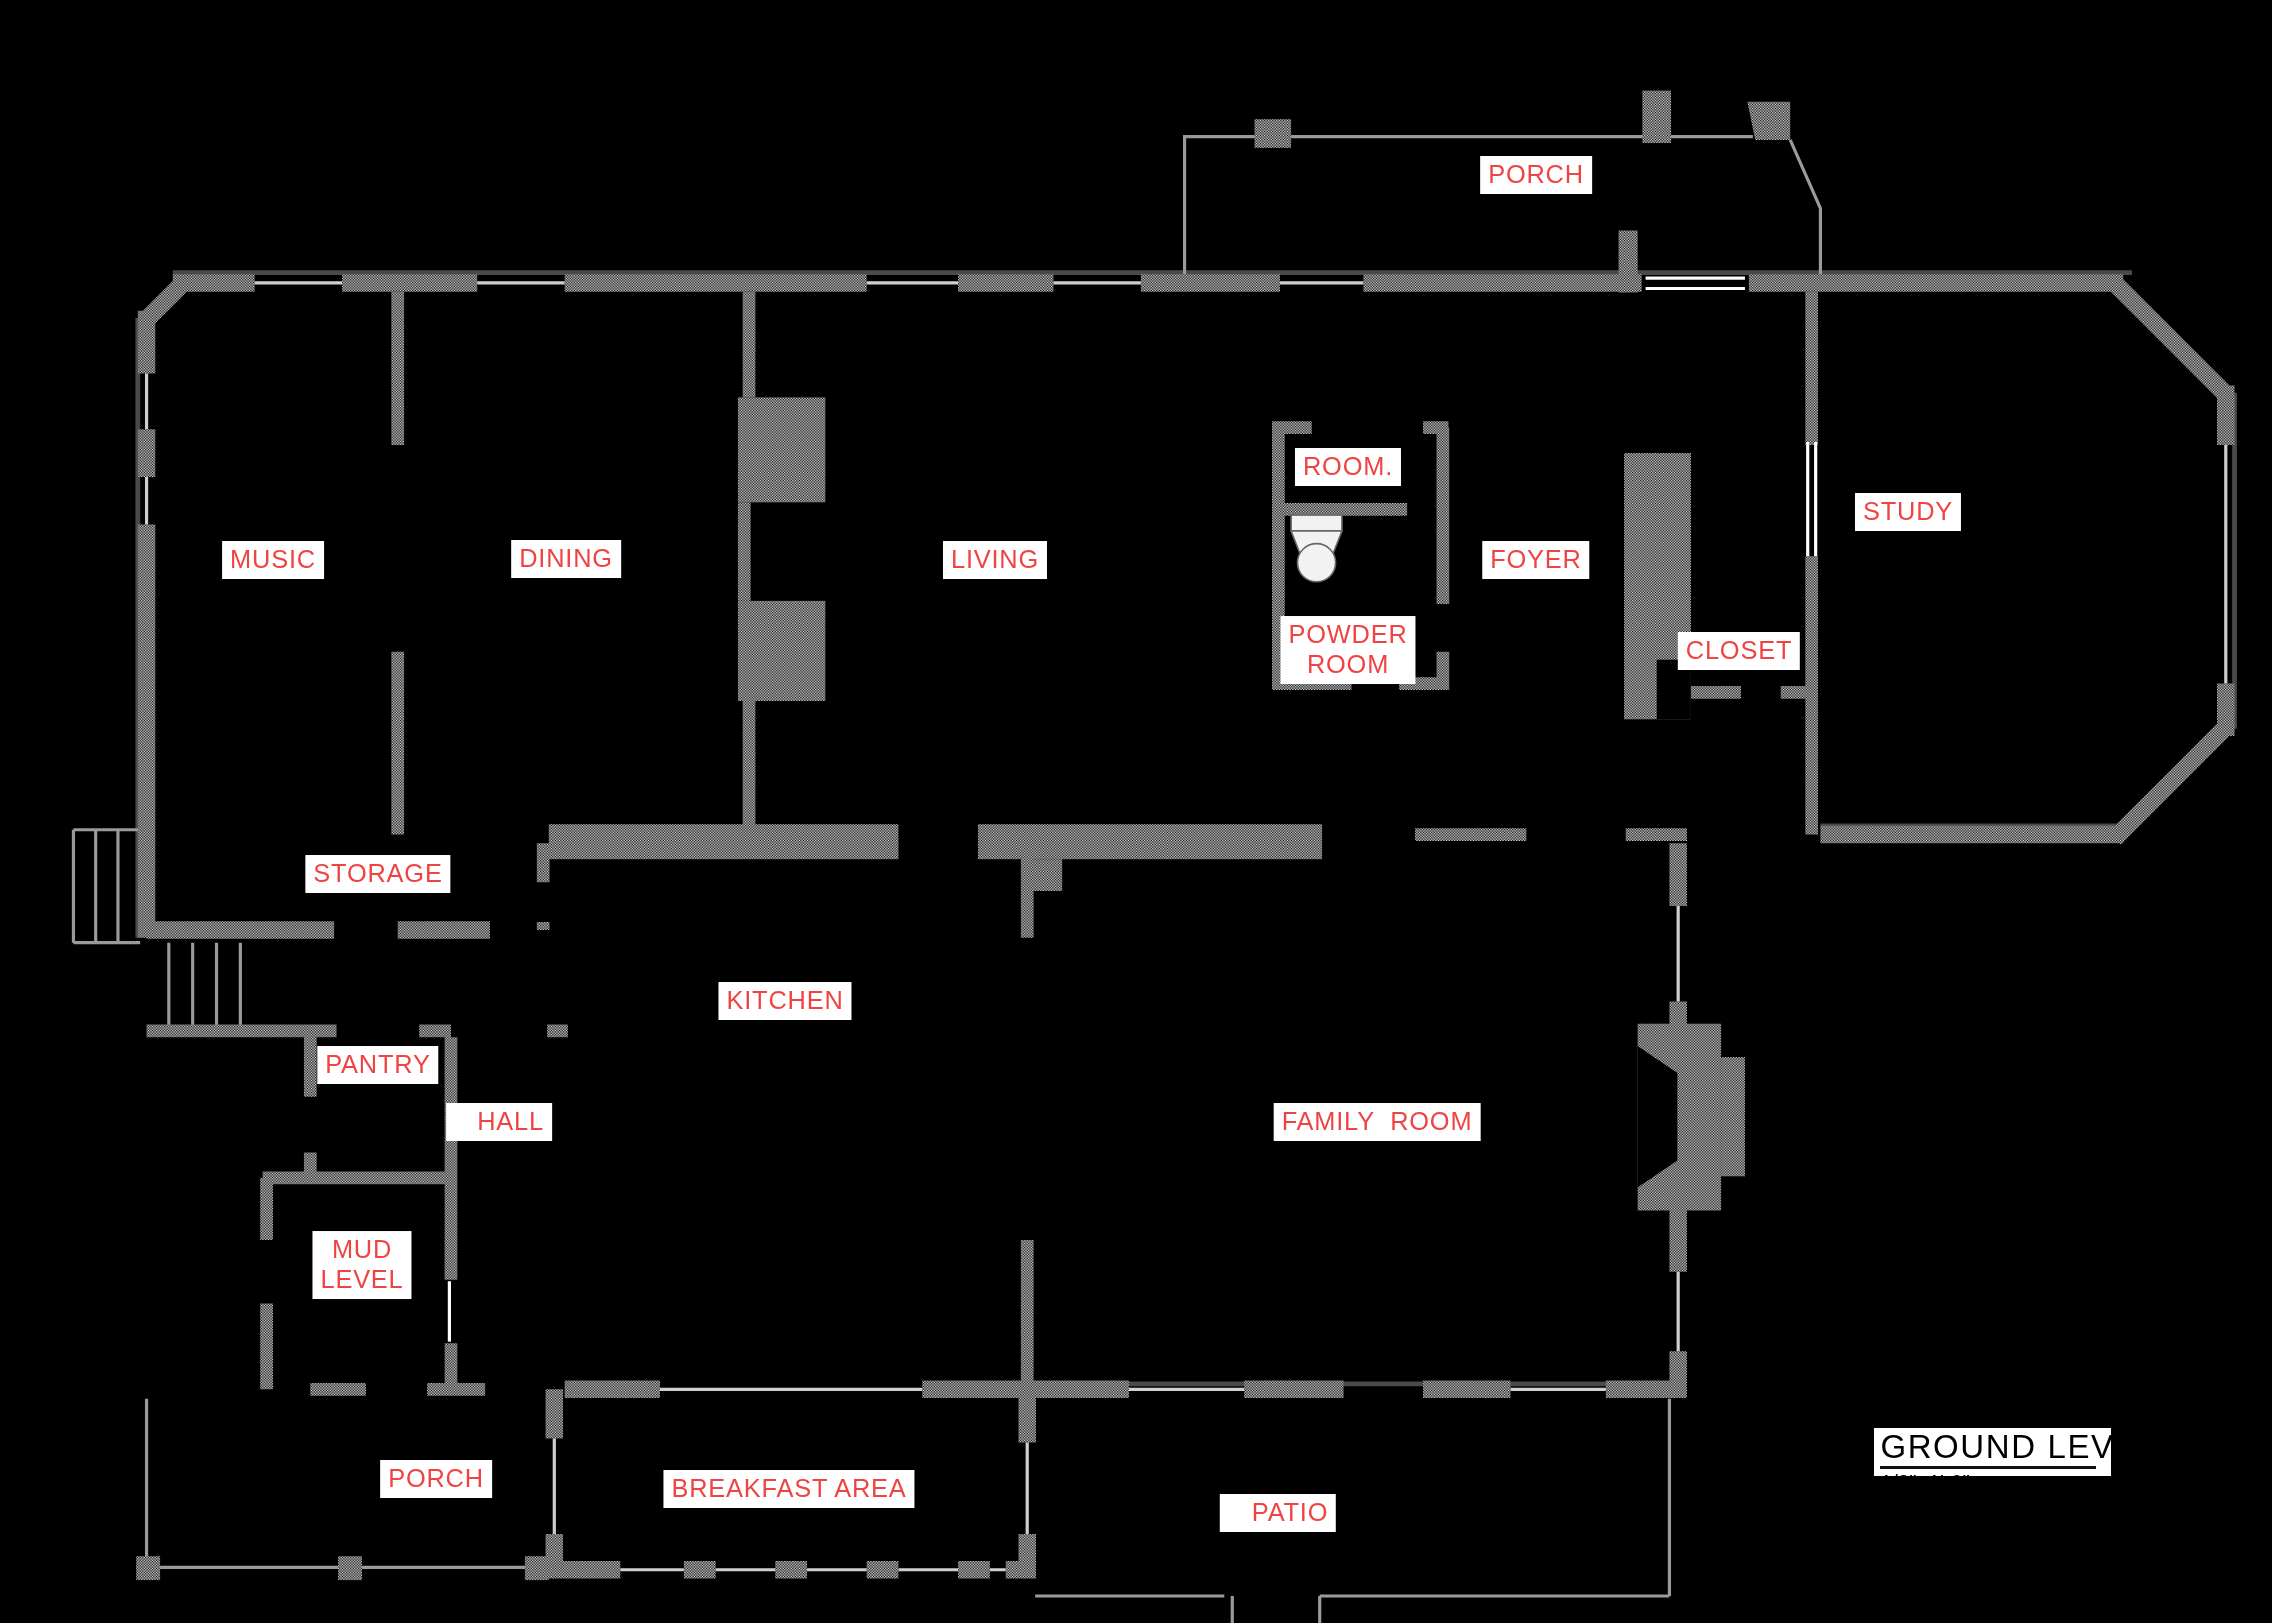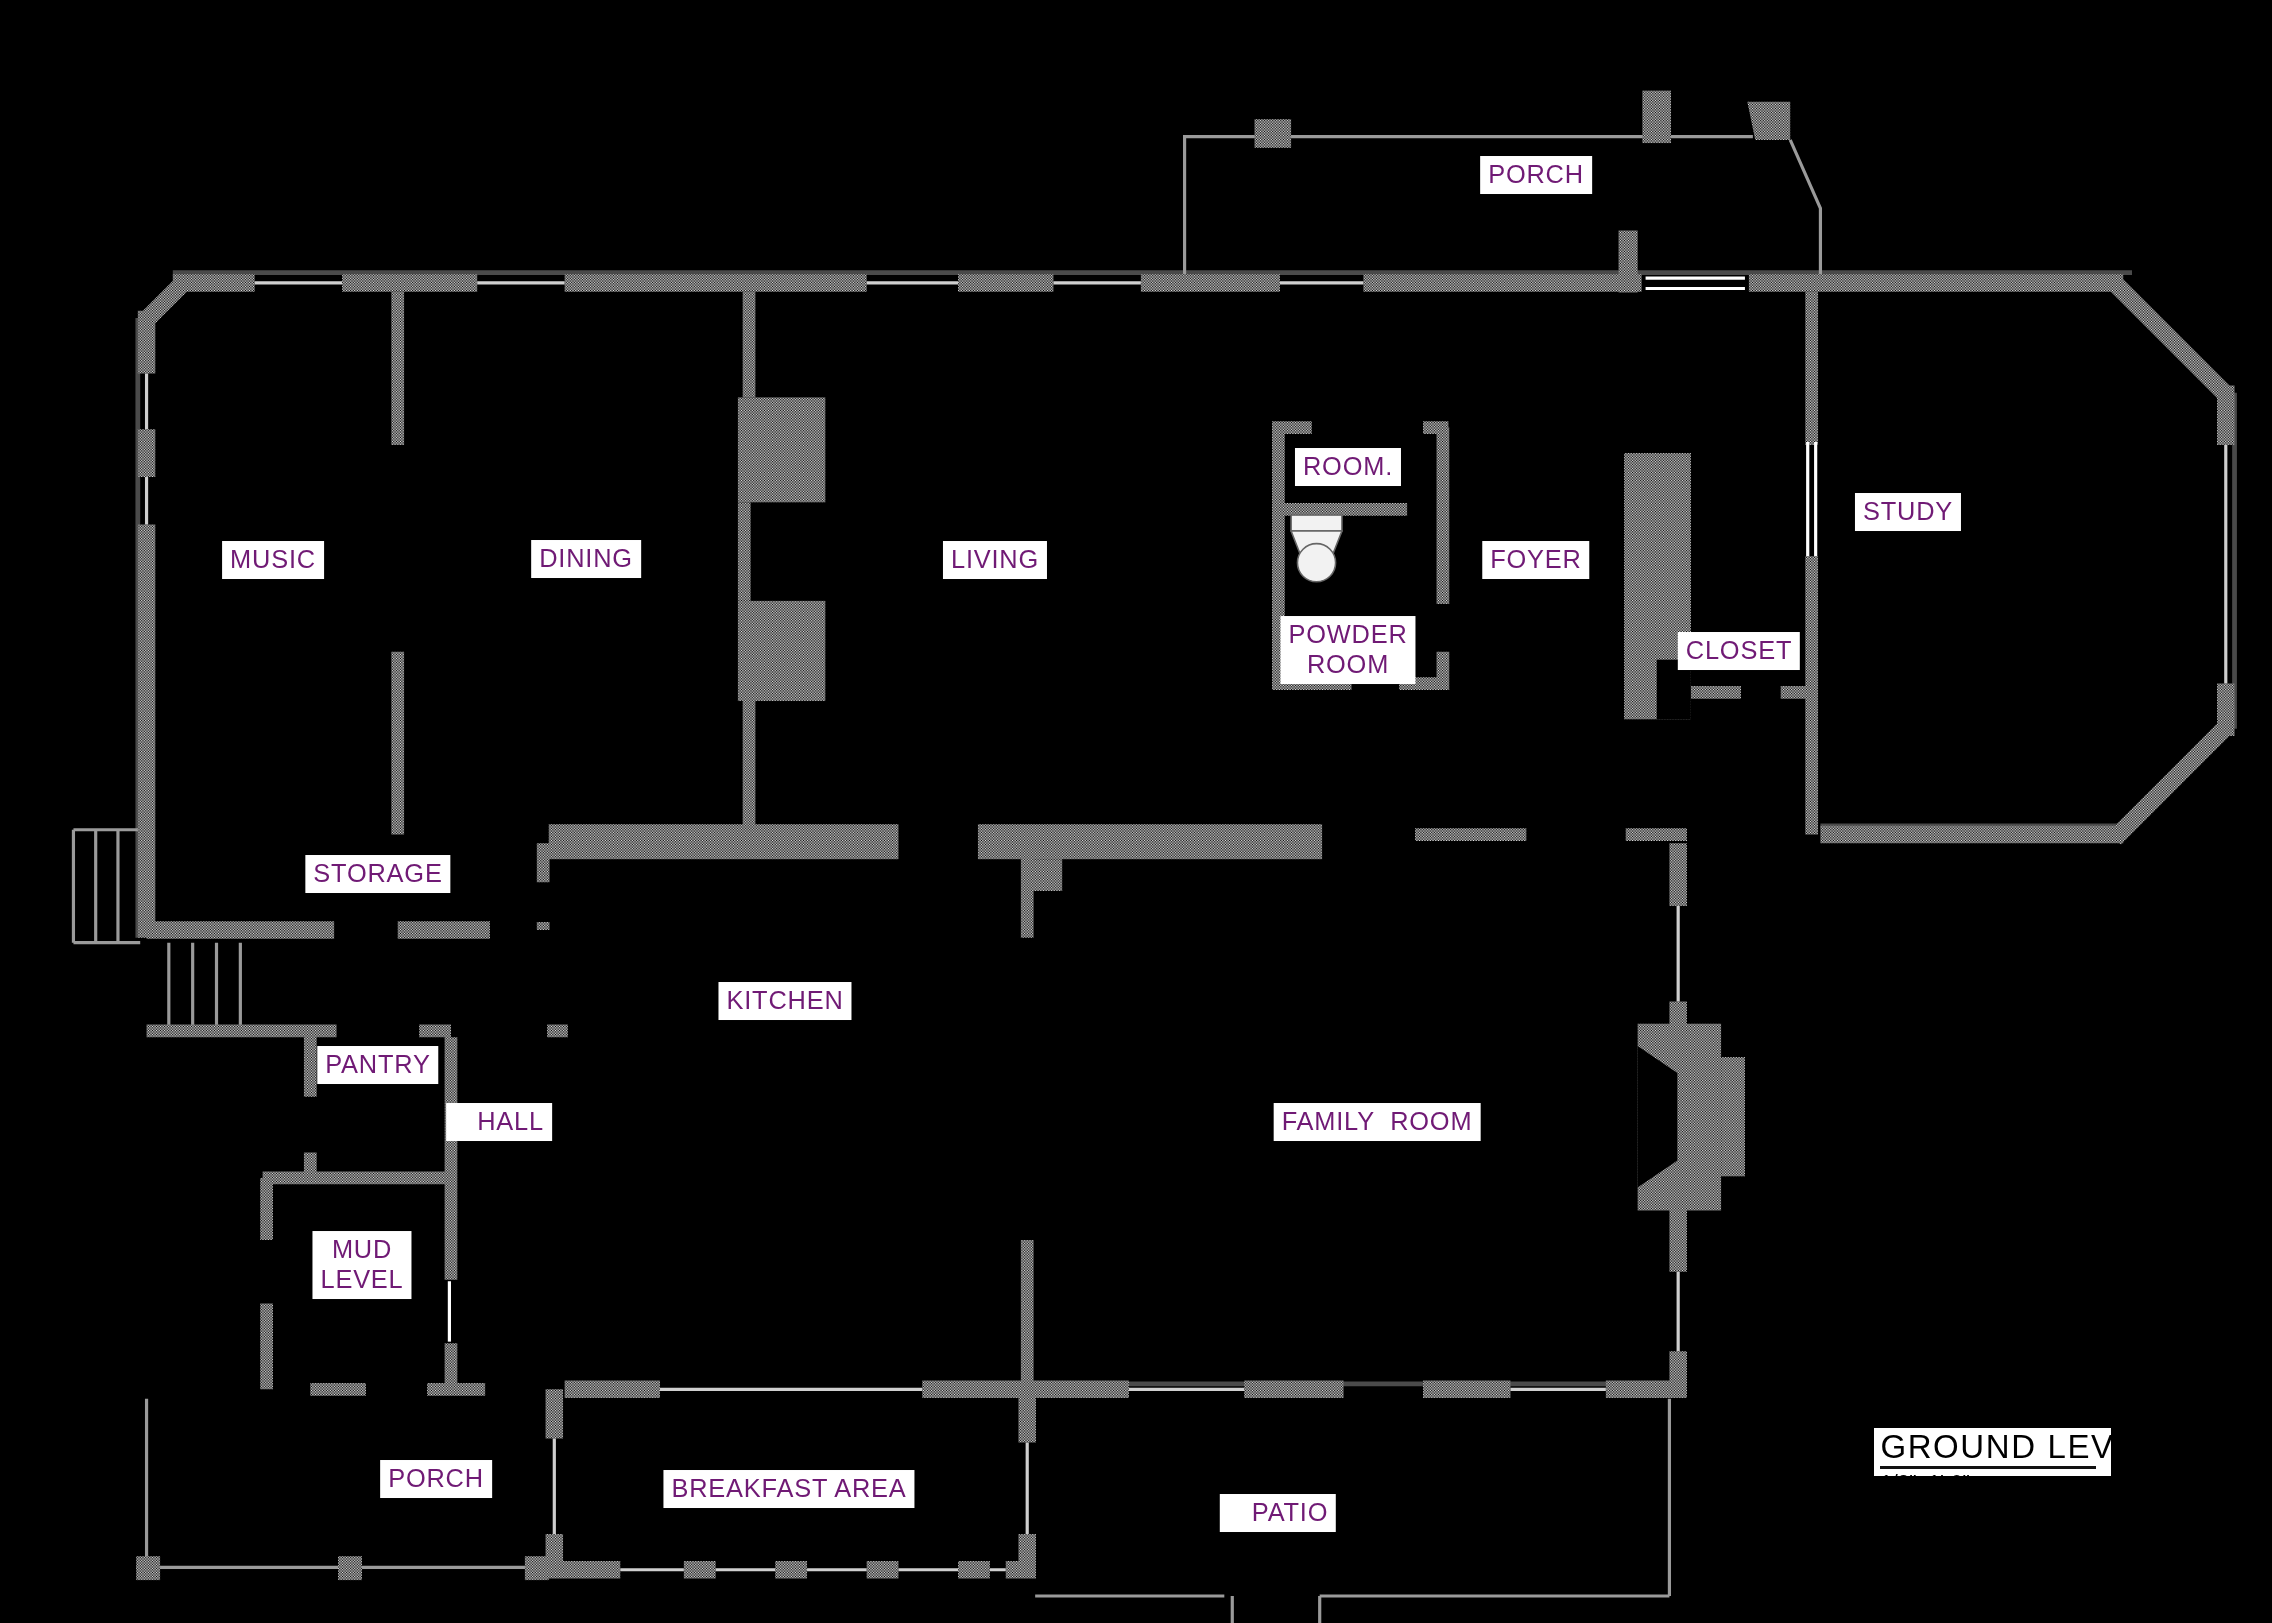--- a/index.html
+++ b/index.html
@@ -3,21 +3,21 @@
 <meta charset="utf-8">
 <style>
   html,body{margin:0;padding:0;background:#000;}
   body{width:2273px;height:1623px;overflow:hidden;font-family:"Liberation Sans",sans-serif;}
   .stage{position:absolute;left:0;top:0;width:2273px;height:1623px;background:#000;}
   .stage svg{position:absolute;left:0;top:0;}
   .room-label{
     position:absolute;
     transform:translate(-50%,-50%);
     background:#ffffff;
-    color:#701a75;
+    color:#ef4444;
     font-size:25.4px;
     line-height:1.18;
     letter-spacing:0.8px;
     padding:4px 8px;
     text-align:center;
     white-space:pre-wrap;
     font-family:"Liberation Sans",sans-serif;
   }
   .title-block{
     position:absolute;
@@ -146,21 +146,21 @@
     <g stroke="#666666" stroke-width="2">
       <rect x="1624" y="648" width="64" height="20" fill="#f2f2f2"></rect>
       <polygon points="1624,668 1688,668 1677,696 1635,696" fill="#f2f2f2"></polygon>
       <circle cx="1656" cy="708" r="24" fill="#f2f2f2"></circle>
     </g>
   </svg>
 
   <div id="labels">
       <div class="room-label" style="left: 1536px; top: 175px;">PORCH</div>
       <div class="room-label" style="left: 273px; top: 560px;">MUSIC</div>
-      <div class="room-label" style="left: 566px; top: 559px; margin-left: 20px;">DINING</div>
+      <div class="room-label" style="left: 566px; top: 559px;">DINING</div>
       <div class="room-label" style="left: 995px; top: 560px; padding-left: 8px;">LIVING</div>
       <div class="room-label" style="left: 1348px; top: 467px;">ROOM.</div>
       <div class="room-label" style="left: 1348px; top: 650px;">POWDER
 ROOM</div>
       <div class="room-label" style="left: 1536px; top: 560px;">FOYER</div>
       <div class="room-label" style="left: 1908px; top: 512px;">STUDY</div>
       <div class="room-label" style="left: 1739px; top: 651px;">CLOSET</div>
       <div class="room-label" style="left: 378px; top: 874px;">STORAGE</div>
       <div class="room-label" style="left: 785px; top: 1001px;">KITCHEN</div>
       <div class="room-label" style="left: 378px; top: 1065px;">PANTRY</div>

